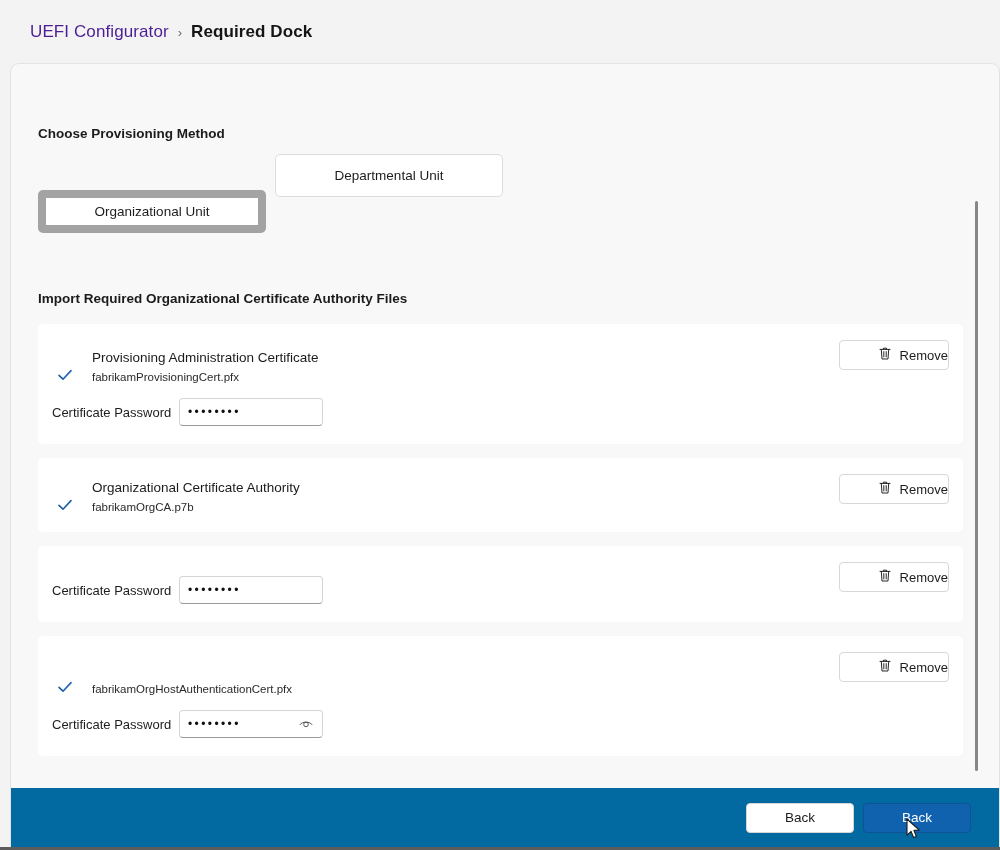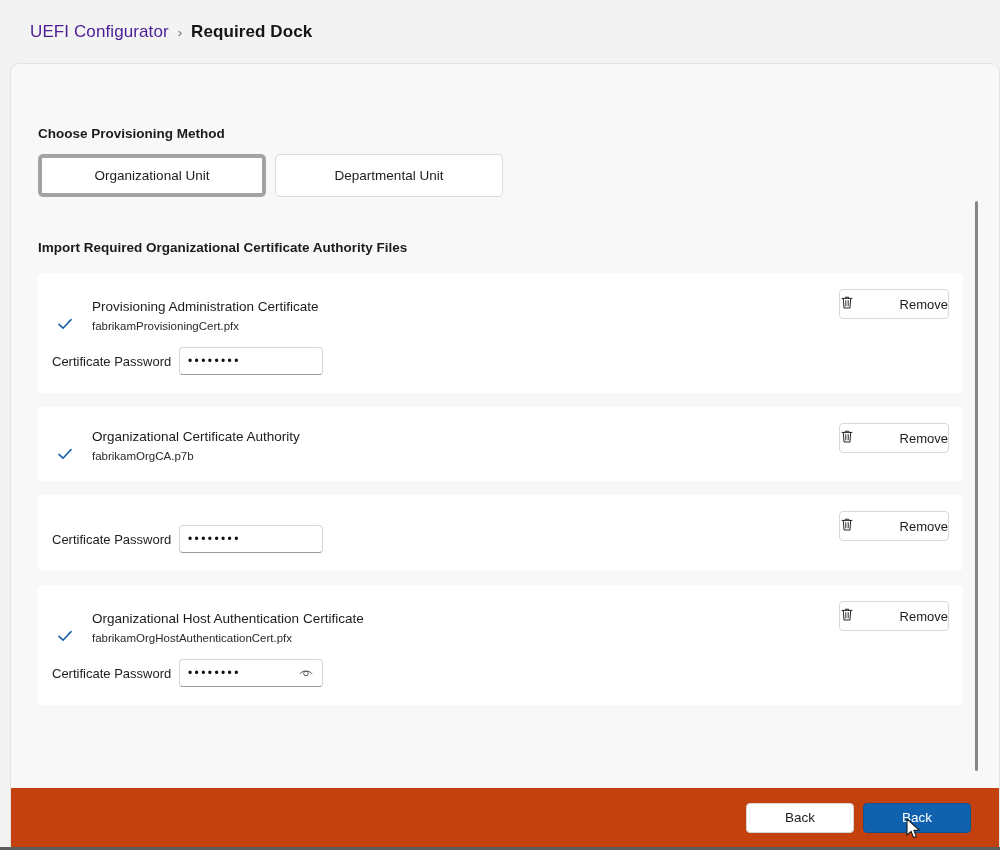--- a/index.html
+++ b/index.html
@@ -92,25 +92,26 @@
     justify-content: center;
     background: #ffffff;
     border: 1px solid #dcdcdc;
     border-radius: 5px;
     font-size: 13.5px;
     color: #1d1d1d;
     box-sizing: border-box;
     cursor: default;
   }
   .choice.selected {
-    border: 4px solid #a3a3a3;
+    border: 8px solid #a3a3a3;
+    margin-top: 36px;
   }
 
   .section-label.second {
-    margin-top: 43px;
+    margin-top: 58px;
     margin-bottom: 0;
   }
 
   
   .cards {
     margin-top: 18px;
     width: 925px;
   }
   .card {
     background: #ffffff;
@@ -152,21 +153,21 @@
     position: absolute;
     right: 14px;
     top: 16px;
     width: 110px;
     height: 30px;
     background: #ffffff;
     border: 1px solid #d8d8d8;
     border-radius: 4px;
     display: flex;
     align-items: center;
-    justify-content: space-between;
+    justify-content: flex-end;
     gap: 8px;
     font-size: 13px;
     color: #1c1c1c;
     box-sizing: border-box;
     cursor: default;
   }
 
   
   .pw-row {
     display: flex;
@@ -233,21 +234,21 @@
     left: 0;
     right: 0;
     bottom: 0;
     height: 59px;
     display: flex;
     align-items: center;
     justify-content: flex-end;
     padding-right: 28px;
     gap: 9px;
     box-sizing: border-box;
-    background: #c2410c;
+    background: #0369a1;
     text-align: right;
   }
   .btn {
     width: 108px;
     height: 30px;
     border-radius: 4px;
     font-size: 13.5px;
     display: flex;
     align-items: center;
     justify-content: center;
@@ -383,21 +384,20 @@
         </div>
 
         <div class="card">
           <div class="card-top">
             <div class="check-icon">
               <svg width="18" height="18" viewBox="0 0 18 18" aria-hidden="true">
                 <path d="M3 9.4 L7 13.2 L15 4.6" fill="none" stroke="#1a5fa8" stroke-width="1.6" stroke-linecap="round" stroke-linejoin="round"></path>
               </svg>
             </div>
             <div class="card-text">
-              <div class="cert-title">Organizational Host Authentication Certificate</div>
               <div class="cert-file">fabrikamOrgHostAuthenticationCert.pfx</div>
             </div>
           </div>
           <div class="remove-btn">
             <span>
               <svg width="14" height="15" viewBox="0 0 14 15" aria-hidden="true">
                 <path d="M2 3.4 H12 M5.4 3.4 V2.2 H8.6 V3.4 M3.3 3.4 L4 13 H10 L10.7 3.4 M5.8 5.6 V10.9 M8.2 5.6 V10.9" fill="none" stroke="#1c1c1c" stroke-width="0.95" stroke-linecap="round" stroke-linejoin="round"></path>
               </svg>
             </span>
             <span>Remove</span>

